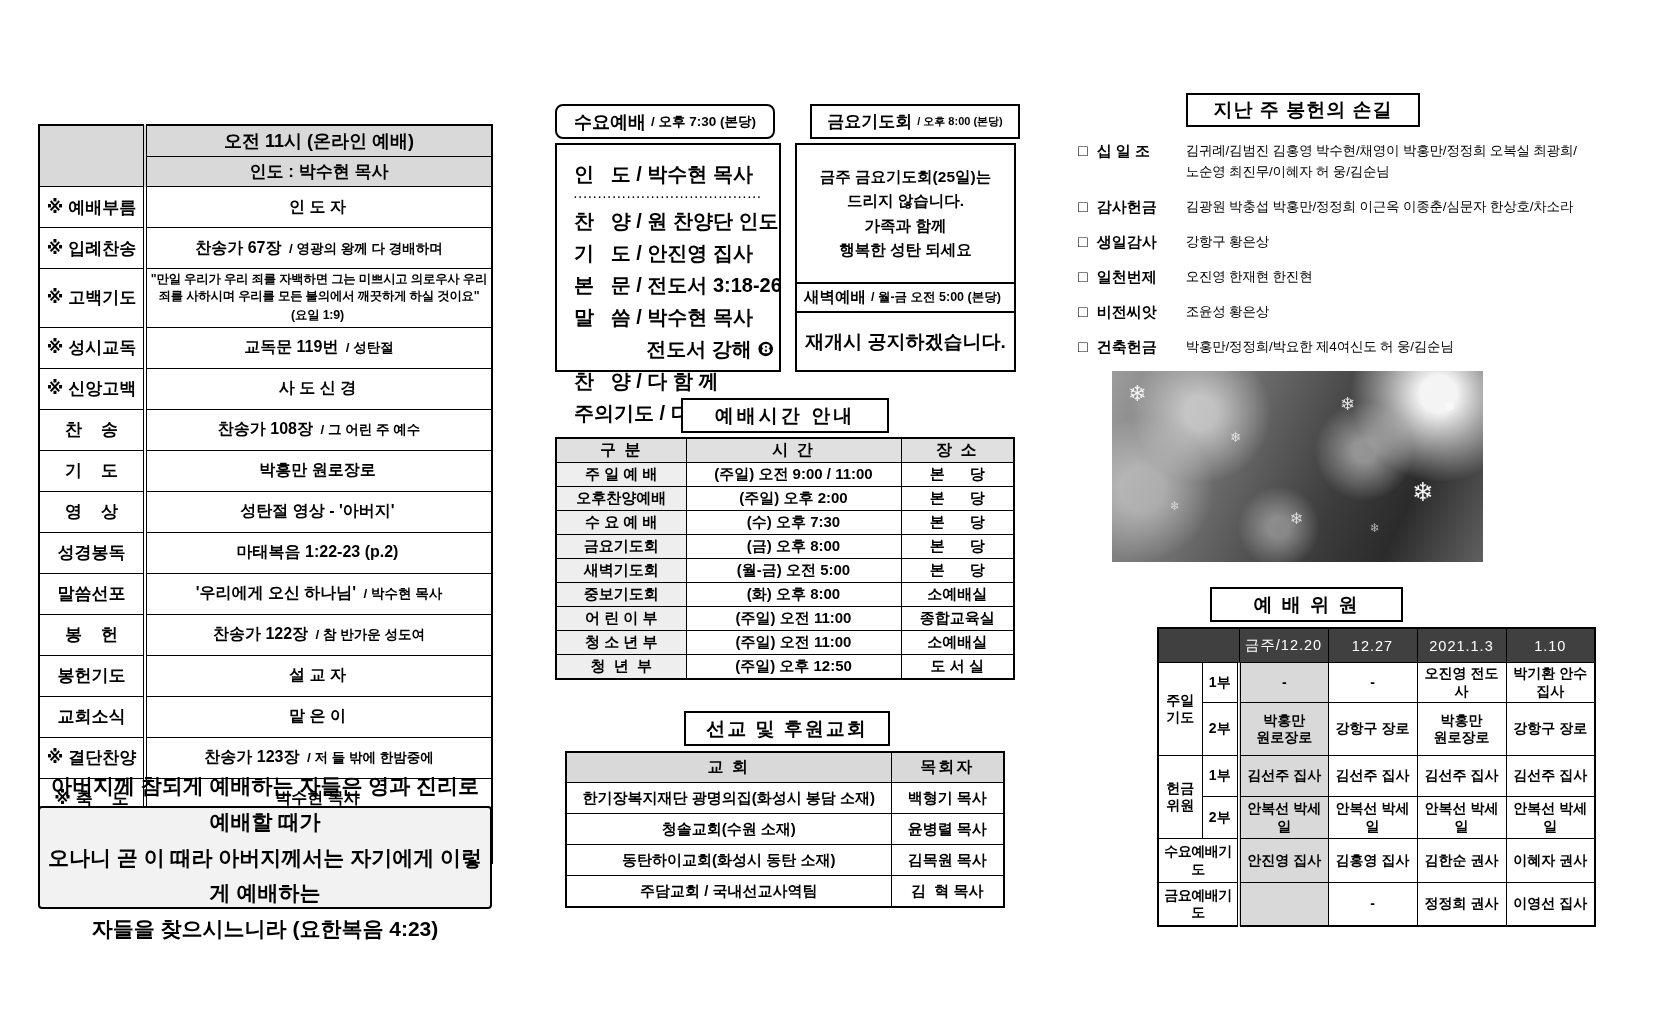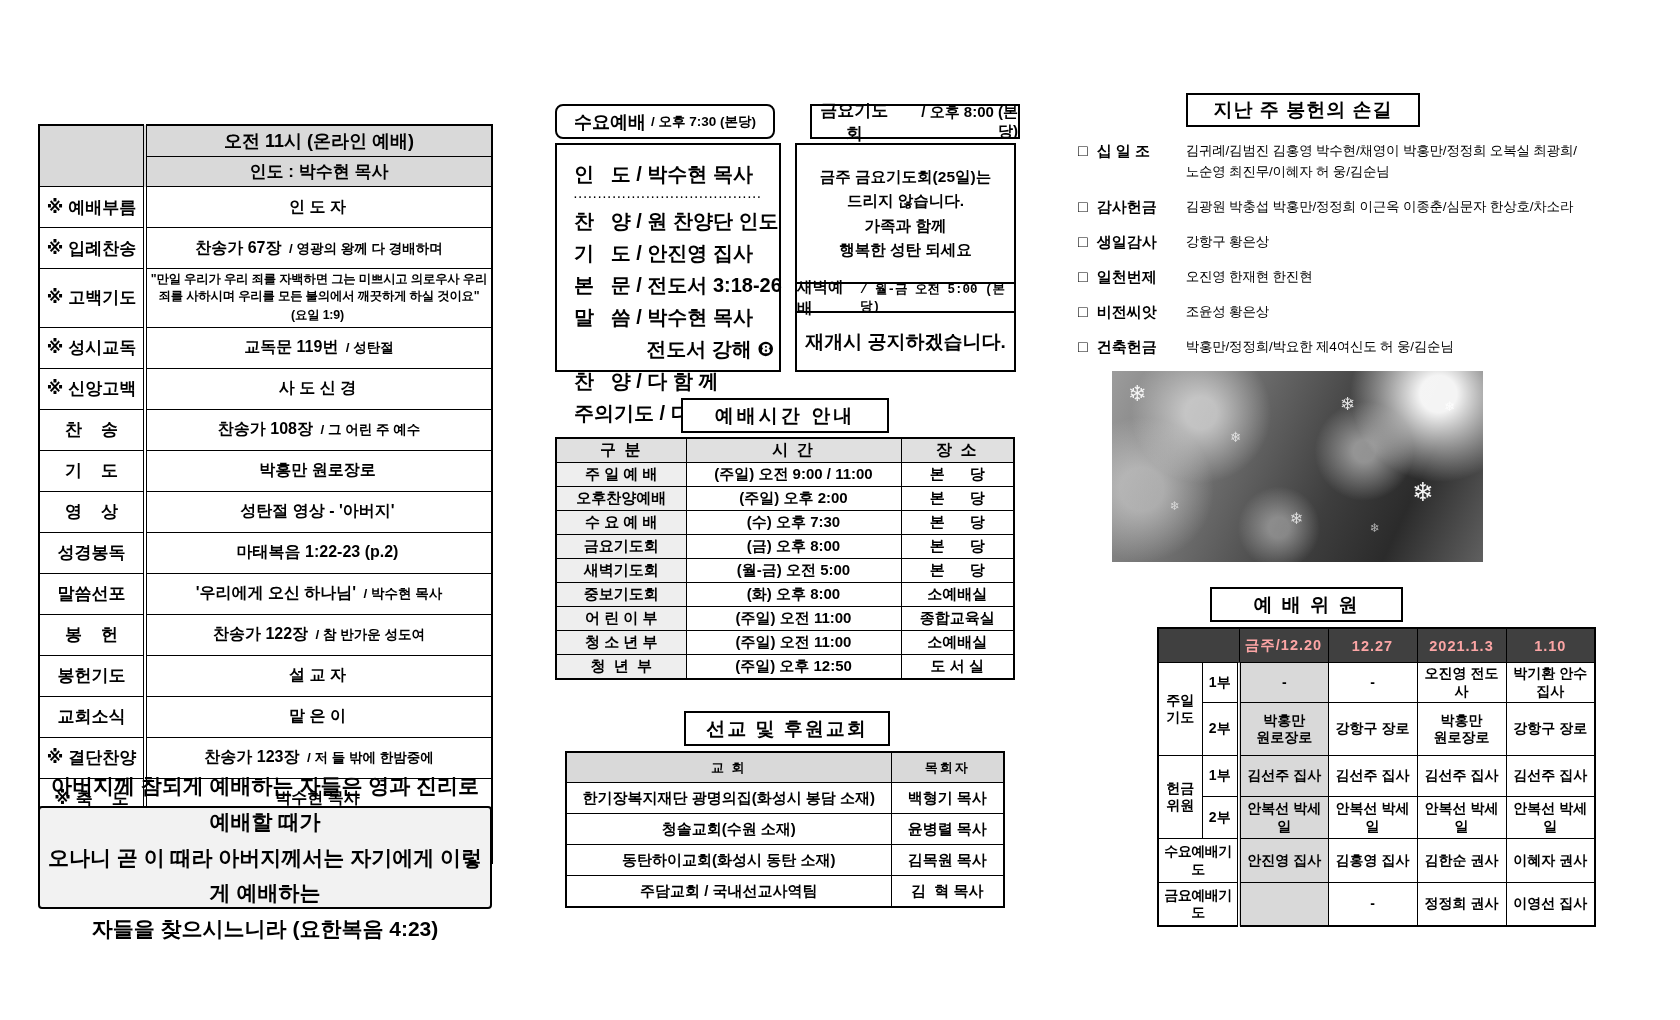--- a/index.html
+++ b/index.html
@@ -39,21 +39,21 @@
     font-weight:800; text-align:center;
   }
   .tb-name { font-weight:800; }
   .tb-time { font-weight:700; }
 
   .wed-title { left:555px; top:104px; width:216px; height:31px; gap:5px;border-radius:8px; }
   .wed-title .tb-name { font-size:18px; }
   .wed-title .tb-time { font-size:13.5px; }
   .fri-title { left:810px; top:104px; width:206px; height:31px; gap:5px; }
   .fri-title .tb-name { font-size:17px; }
-  .fri-title .tb-time { font-size:15px;text-align:right; }
+  .fri-title .tb-time { font-size:11px; }
   .times-title { left:681px; top:398px; width:204px; height:31px; font-size:19px; letter-spacing:3px; }
   .mission-title { left:684px; top:711px; width:202px; height:31px; font-size:19px; letter-spacing:2px; }
   .offering-title { left:1186px; top:93px; width:230px; height:30px; font-size:19px; letter-spacing:1px; }
   .committee-title { left:1210px; top:587px; width:189px; height:31px; font-size:19px; letter-spacing:2px; }
 
   
   .wed-box {
     position:absolute; left:555px; top:143px; width:226px; height:229px;
     border:2.3px solid #000; padding:13px 6px 0 17px; box-sizing:border-box;
   }
@@ -61,37 +61,37 @@
   .wline[data-variant="dots"] { font-size:10px; letter-spacing:1.5px; line-height:1.5; overflow:hidden; }
 
   
   .fri-box {
     position:absolute; left:795px; top:143px; width:221px; height:229px;
     border:2.3px solid #000; box-sizing:border-box; display:flex; flex-direction:column;
   }
   .fri-msg { height:137px; display:flex; align-items:center; justify-content:center; text-align:center;
     font-size:15.5px; font-weight:700; line-height:1.55; white-space:pre-line; }
   .dawn-bar { border-top:2px solid #000; border-bottom:2px solid #000; height:31px;
-    display:flex; align-items:center; justify-content:flex-start; gap:5px; box-sizing:border-box;font-family:Liberation Mono, monospace; }
+    display:flex; align-items:center; justify-content:flex-start; padding-left:7px; gap:5px; box-sizing:border-box; }
   .dawn-bar .tb-name { font-size:15.5px; }
   .dawn-bar .tb-time { font-size:12.5px; }
   .dawn-note { flex:1; display:flex; align-items:center; justify-content:center; font-size:19px; font-weight:700; }
 
   
   .times-table { position:absolute; left:555px; top:437px; width:458px; border:2.5px solid #000; table-layout:fixed; }
   .times-table th, .times-table td { border:1.5px solid #000; text-align:center; vertical-align:middle; height:23px; padding:0 2px; }
   .times-table th { background:#e0e0e0; font-size:16px; font-weight:800; letter-spacing:2px; }
   .st-name { background:#eeeeee; font-size:15px; font-weight:800; white-space:pre; }
   .st-time { font-size:15px; font-weight:700; white-space:pre; }
   .st-place { font-size:15px; font-weight:800; white-space:pre; }
 
   
   .mission-table { position:absolute; left:565px; top:751px; width:438px; border:2.5px solid #000; table-layout:fixed; }
   .mission-table th, .mission-table td { border:1.5px solid #000; text-align:center; vertical-align:middle; padding:0 2px; }
-  .mission-table th { background:#d9d9d9; height:29px; font-size:13px; font-weight:800; letter-spacing:2px; }
+  .mission-table th { background:#d9d9d9; height:29px; font-size:16px; font-weight:800; letter-spacing:2px; }
   .mi-church { font-size:15px; font-weight:800; height:30px;margin-top:25px; }
   .mi-pastor { font-size:15px; font-weight:700; white-space:pre; }
 
   
   .offer-list { position:absolute; left:1078px; top:141px; width:566px; display:flex; flex-direction:column; gap:14px; }
   .offer-item { display:flex; align-items:flex-start; gap:9px; }
   .chk { font-size:16px; line-height:1.2; font-weight:700; flex:none; }
   .offer-label { font-size:15px; font-weight:800; white-space:pre; flex:none; width:80px; margin-top:1px; }
   .offer-names { font-size:13.5px; font-weight:500; line-height:1.55; white-space:pre-line; letter-spacing:-0.2px; }
 
@@ -112,21 +112,21 @@
   .fl.s3 { left:228px; top:22px; font-size:18px; opacity:.85; }
   .fl.s4 { left:300px; top:106px; font-size:26px; opacity:.95; }
   .fl.s5 { left:58px; top:128px; font-size:12px; opacity:.6; }
   .fl.s6 { left:178px; top:138px; font-size:16px; opacity:.75; }
   .fl.s7 { left:332px; top:28px; font-size:13px; opacity:.8; }
   .fl.s8 { left:258px; top:150px; font-size:12px; opacity:.6; }
 
   
   .committee-table { position:absolute; left:1157px; top:627px; width:437px; border:2.5px solid #000; table-layout:fixed; }
   .committee-table th, .committee-table td { border:1.5px solid #000; text-align:center; vertical-align:middle; padding:1px 2px; }
-  .committee-table thead th { background:#404040; color:#fca5a5; font-size:14.5px; font-weight:700; height:31px; letter-spacing:1px; }
+  .committee-table thead th { background:#404040; color:#ffffff; font-size:14.5px; font-weight:400; height:31px; letter-spacing:1px; }
   .committee-table .corner { background:#404040; }
   .grp { font-size:14.5px; font-weight:800; white-space:pre-line; line-height:1.2; background:#fff; }
   .sub { font-size:13.5px; font-weight:700; }
   .committee-table tbody td { font-size:14px; font-weight:700; white-space:pre-line; line-height:1.25; }
   .curcol { background:#d9d9d9; border-left:4px double #000 !important; }
   .wlbl { font-size:13px; font-weight:800; letter-spacing:-0.5px; }
   .cr1 td { height:37px; } .cr2 td { height:50px; } .cr3 td { height:38px; }
   .cr4 td { height:39px; } .cr5 td { height:41px; } .cr6 td { height:40px; }
 </style>
 </head>

